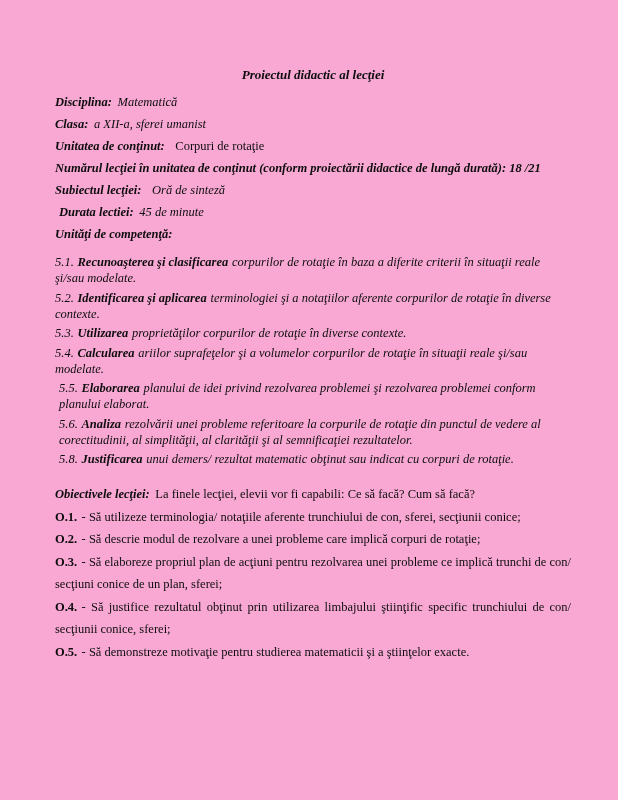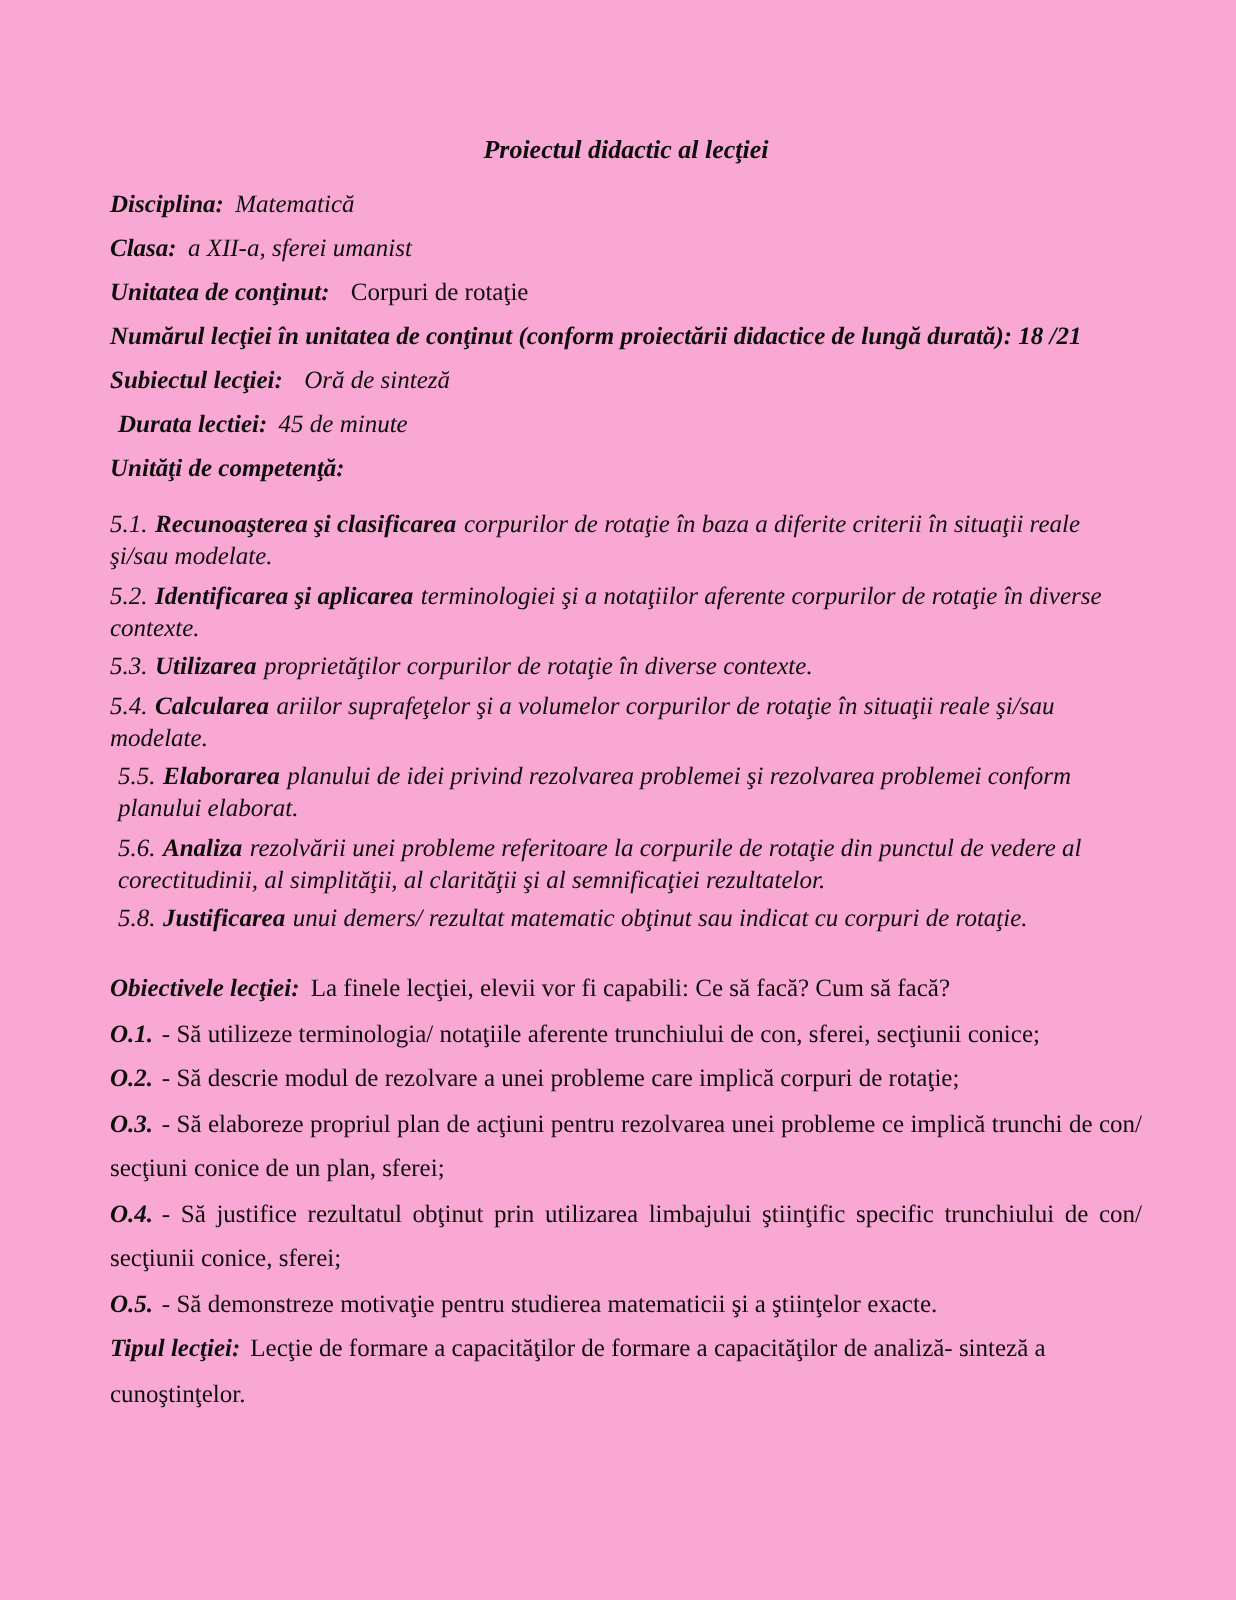--- a/index.html
+++ b/index.html
@@ -39,21 +39,21 @@
     font-style: italic;
     line-height: 16px;
     margin-top: 3.5px;
   }
   .comp .num  { margin-right: 0.3em; }
   .comp .lead { margin-right: 0.3em; }
   .first-comp { margin-top: 9px; }
   .objectives { margin-top: 16px; }
   .obj-intro, .obj, .tipul { line-height: 22.5px; }
   .obj-intro .lbl { margin-right: 0.45em; }
-  .obj .num { margin-right: 0.35em; font-style: italic; }
+  .obj .num { margin-right: 0.35em; }
   .justify { text-align: justify; }
   .tipul .lbl { margin-right: 0.4em; }
 </style>
 </head>
 <body>
 
 <div class="page">
 
   <div class="title">Proiectul didactic al lecţiei</div>
 
@@ -115,17 +115,14 @@
       <span class="b num">O.3.</span><span>- Să elaboreze propriul plan de acţiuni pentru rezolvarea unei probleme ce implică trunchi de con/ secţiuni conice de un plan, sferei;</span>
     </p>
     <p class="obj justify">
       <span class="b num">O.4.</span><span>- Să justifice rezultatul obţinut prin utilizarea limbajului ştiinţific specific trunchiului de con/ secţiunii conice, sferei;</span>
     </p>
     <p class="obj">
       <span class="b num">O.5.</span><span>- Să demonstreze motivaţie pentru studierea matematicii şi a ştiinţelor exacte.</span>
     </p>
   </div>
 
-  <p class="tipul">
-    <span class="bi lbl">Tipul lecţiei:</span><span>Lecţie de formare a capacităţilor de formare a capacităţilor de analiză- sinteză a cunoştinţelor.</span>
-  </p>
 
 </div>
 
 </body></html>

